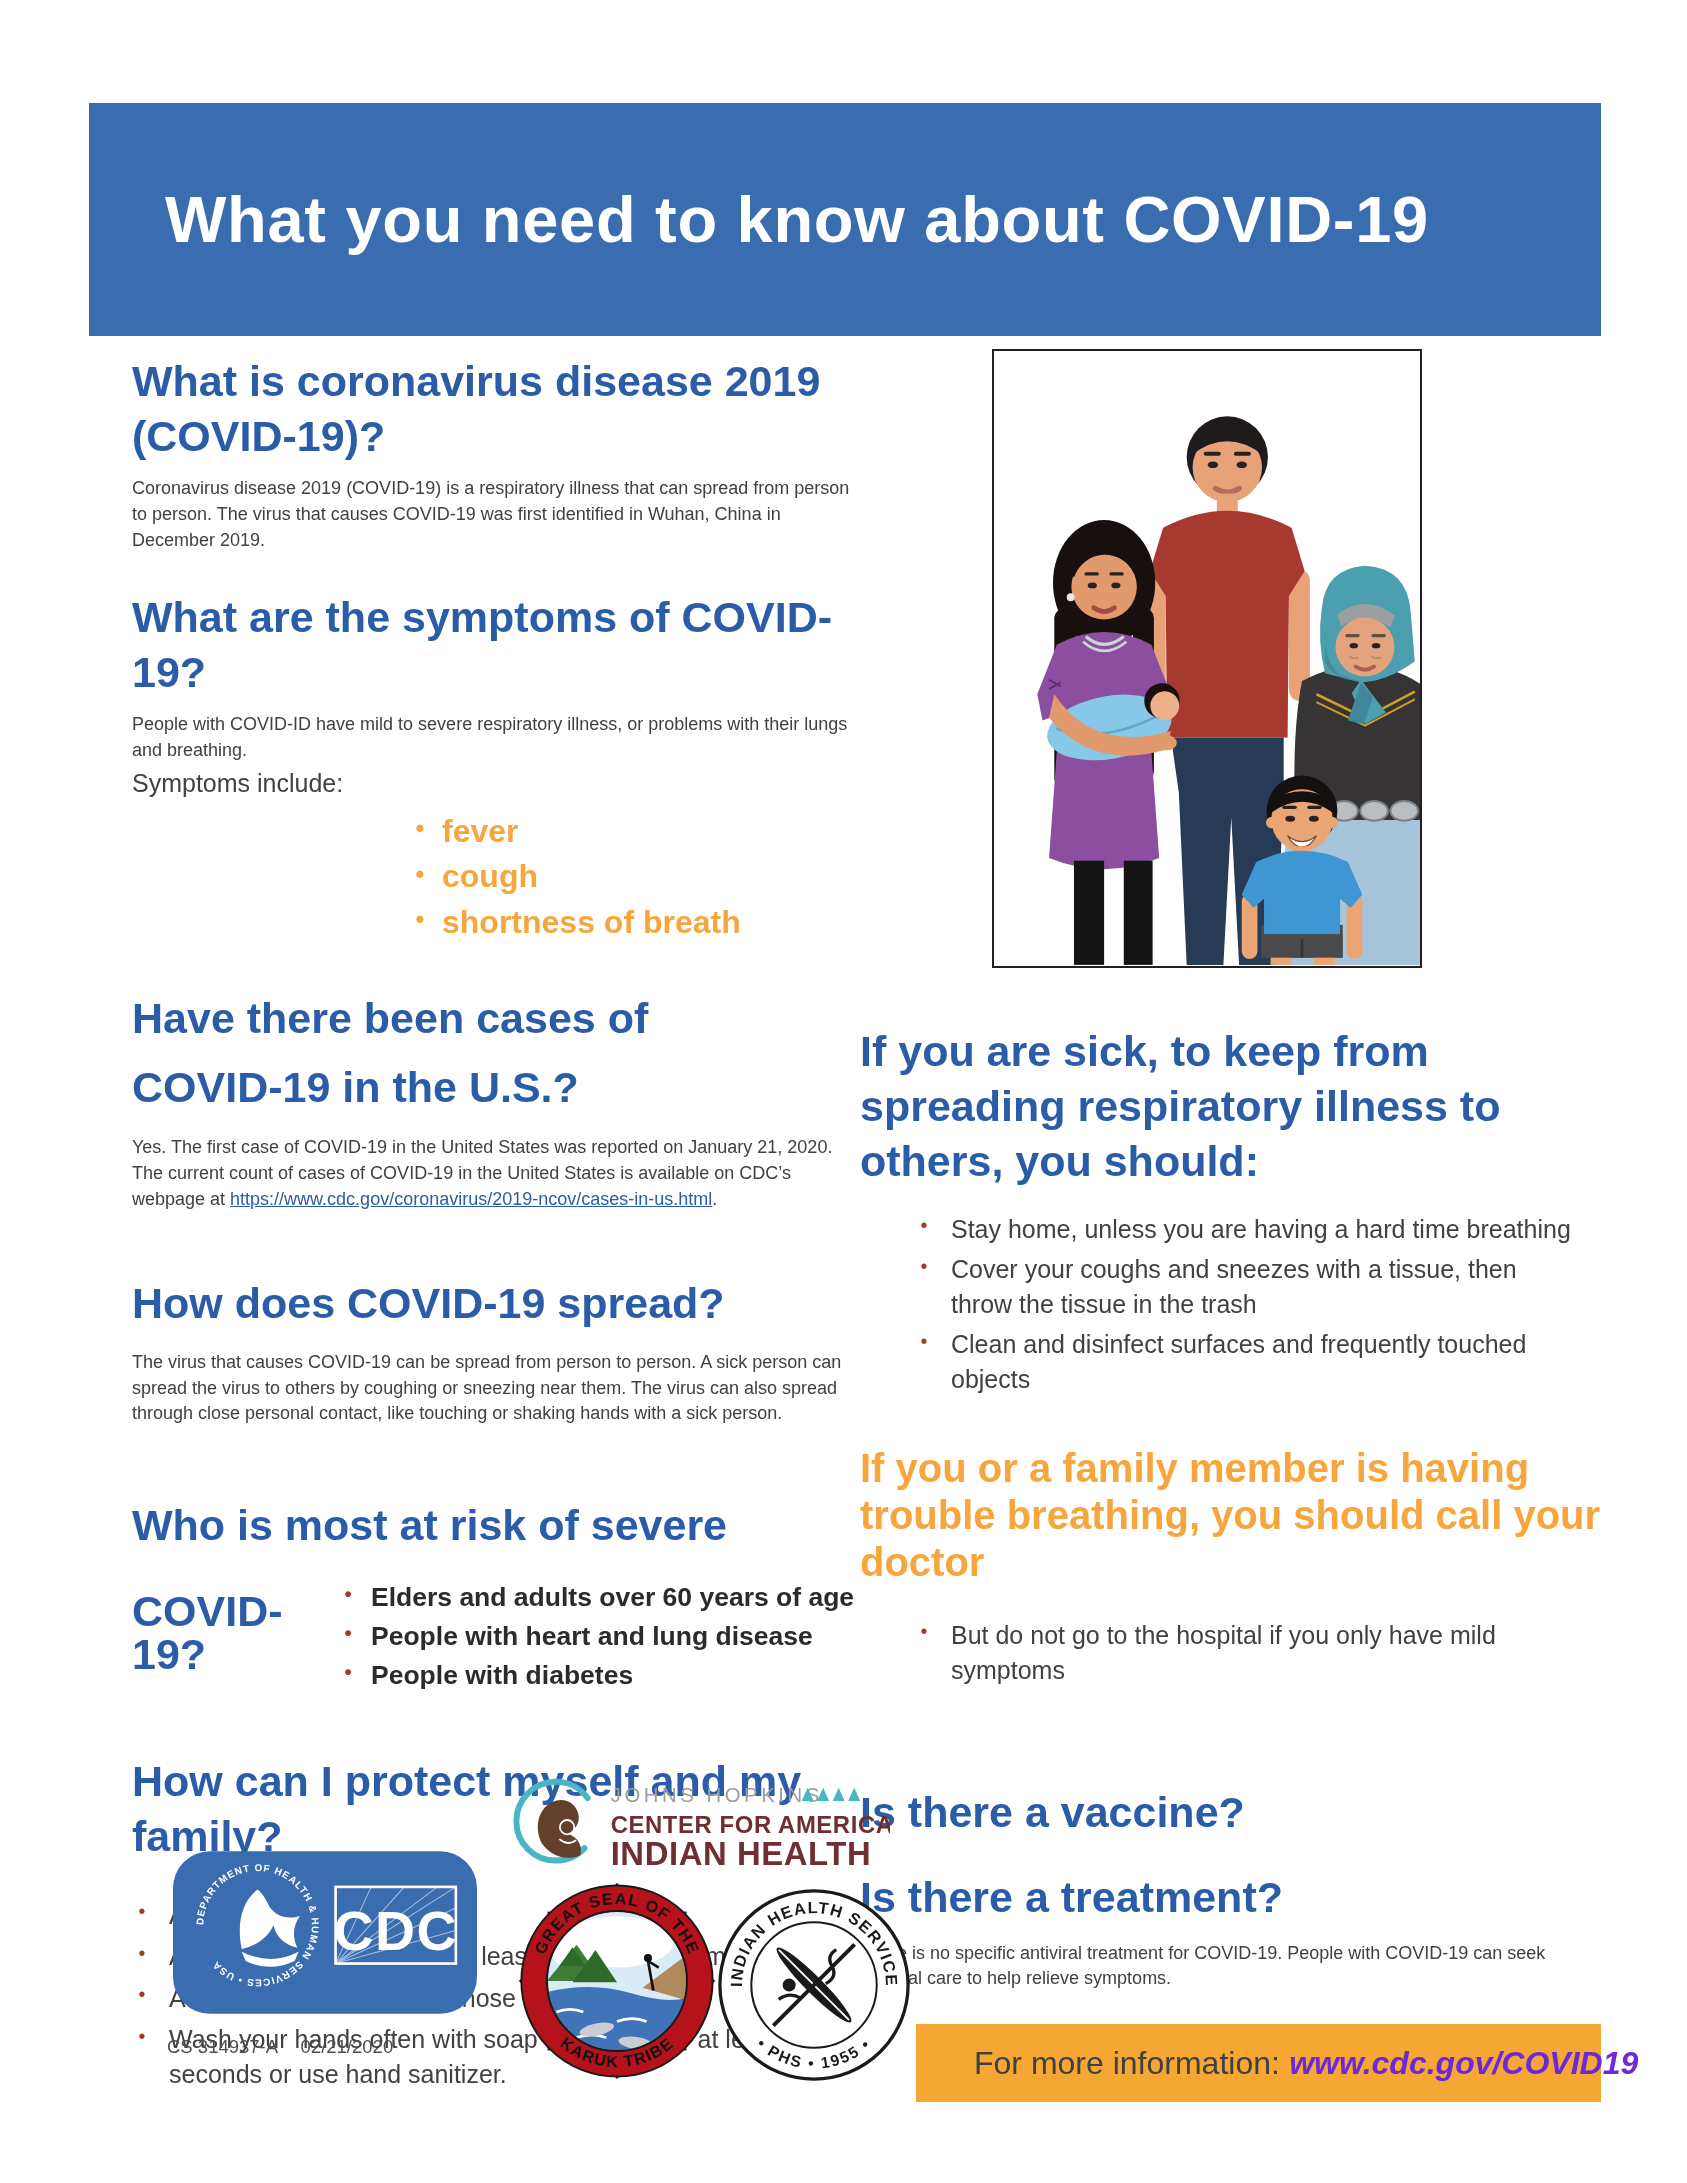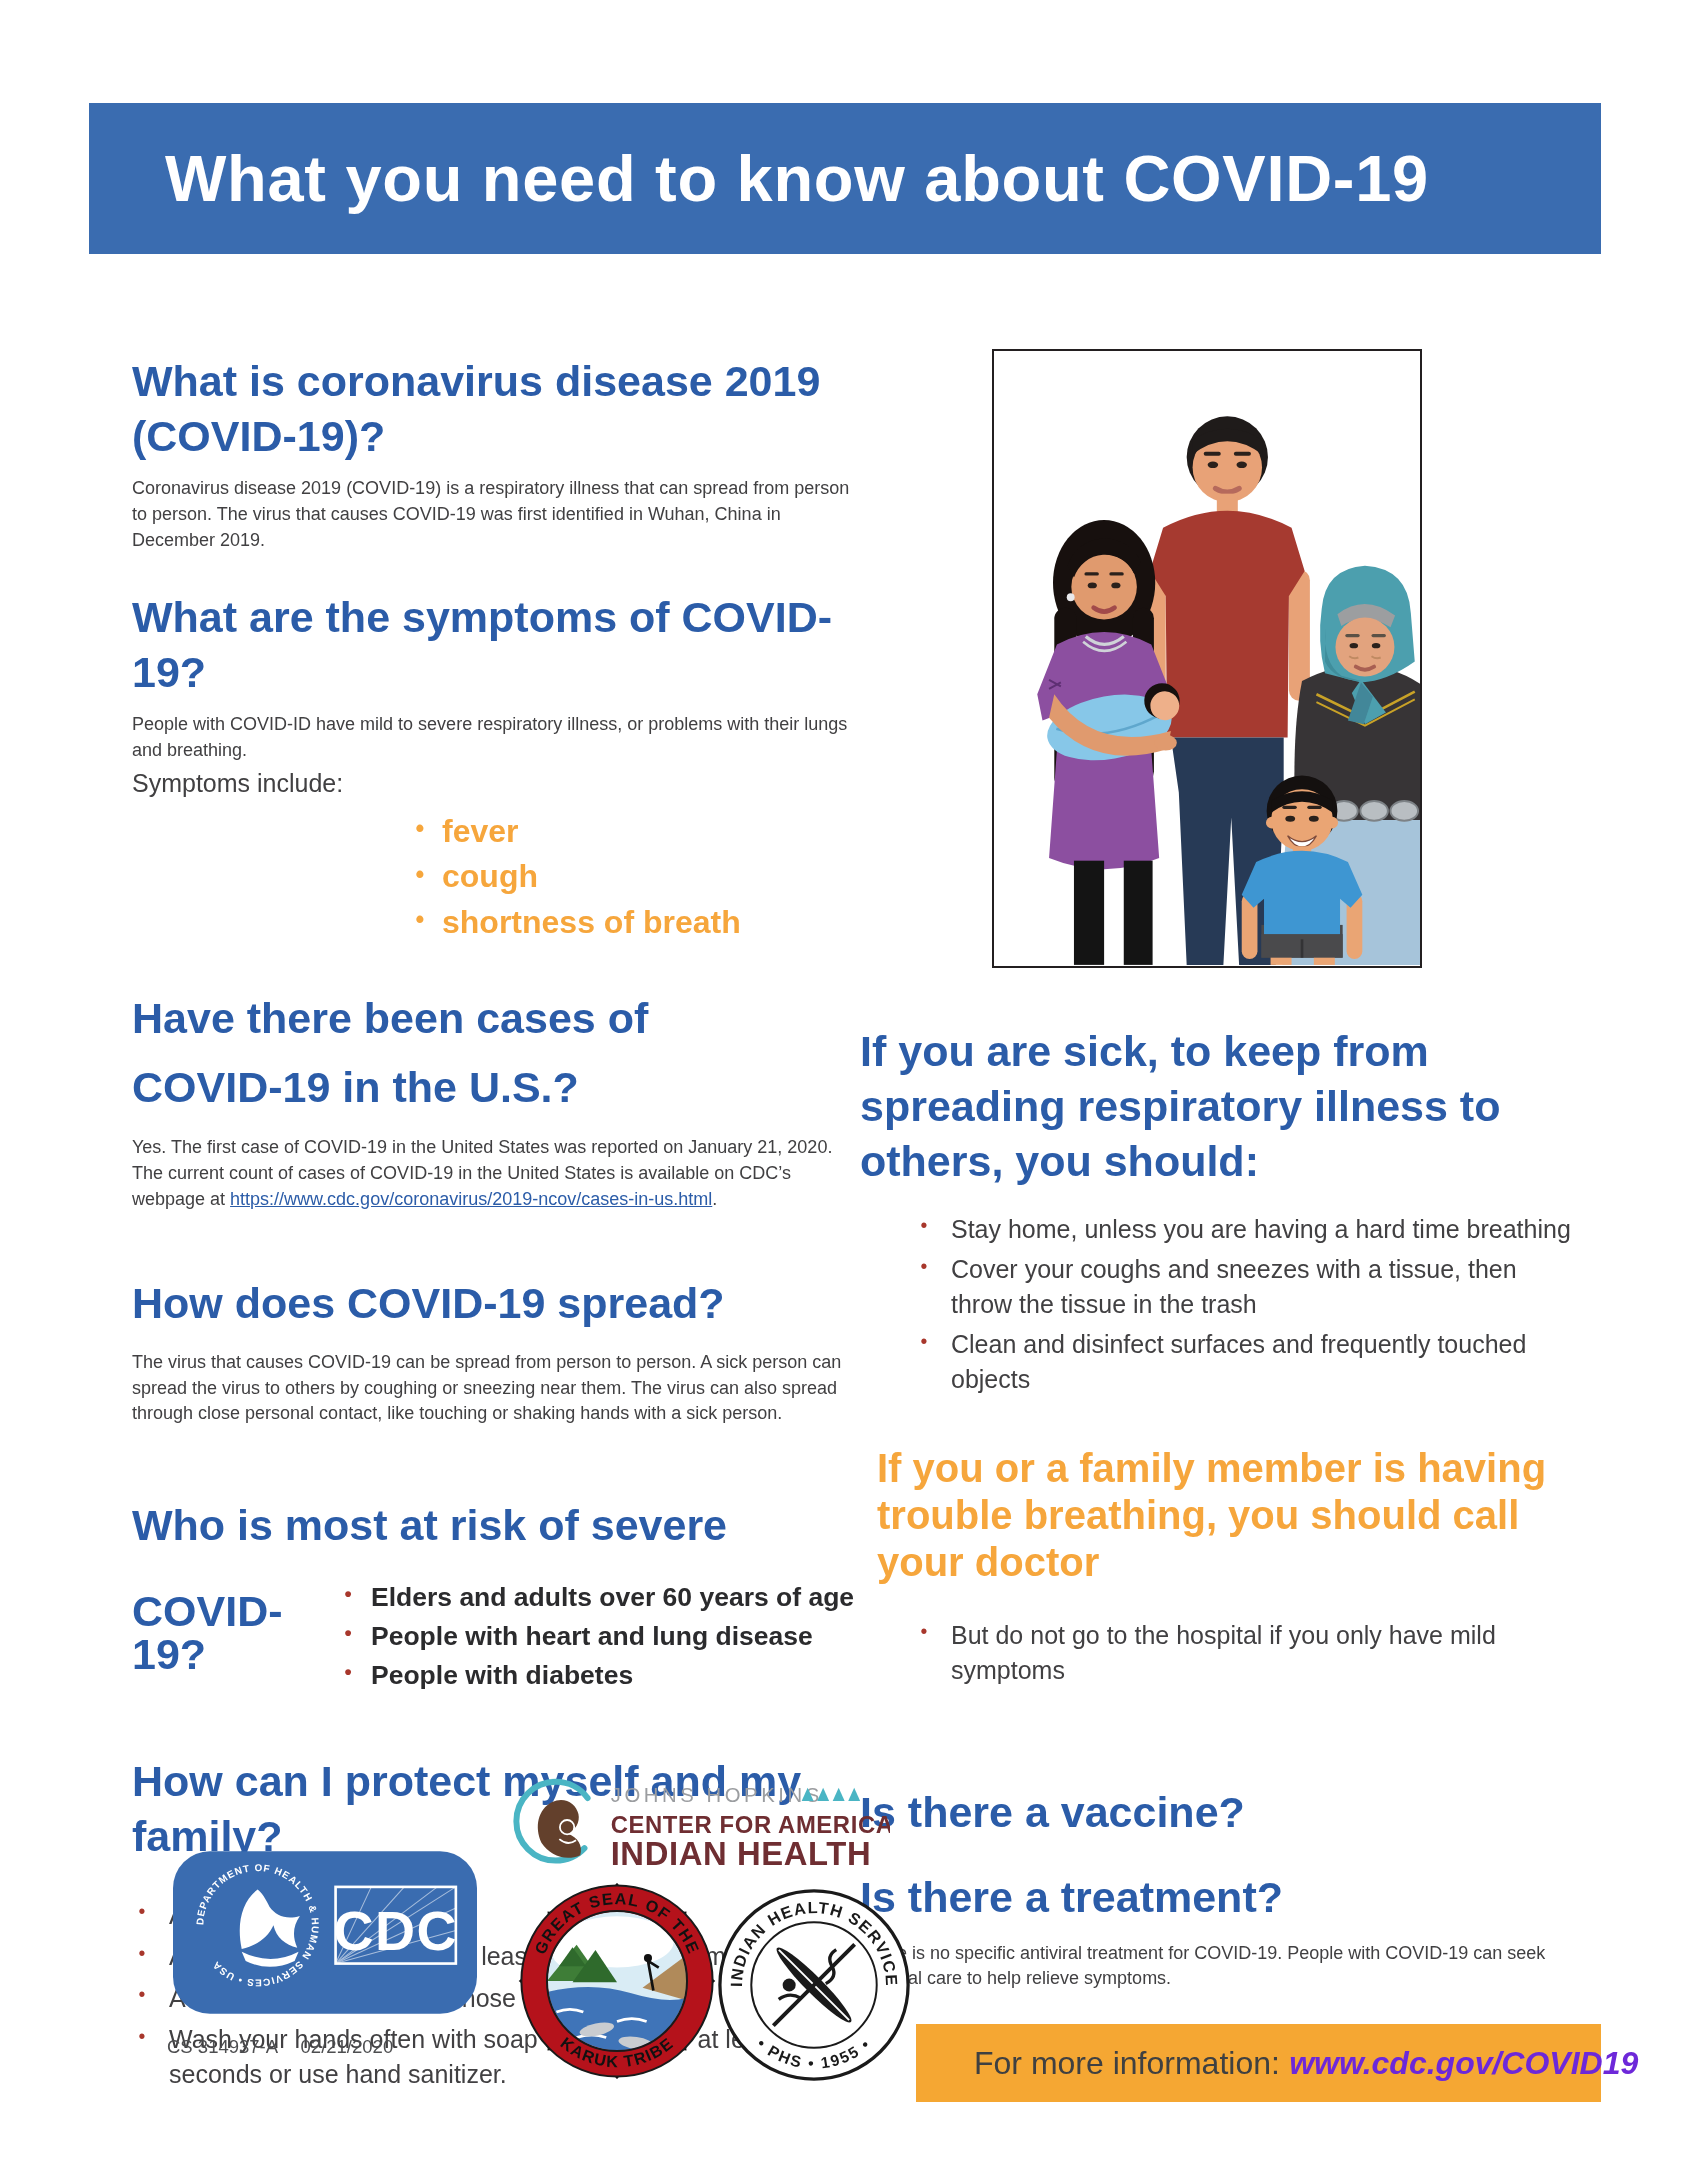--- a/index.html
+++ b/index.html
@@ -2,21 +2,21 @@
 <html style="font-size:10.6px"><head>
 <meta charset="utf-8">
 <style>
   html,body { margin:0; padding:0; background:#ffffff; }
   .page {
     position:relative; width:1687px; height:2183px; overflow:hidden;
     background:#ffffff; font-family:"Liberation Sans", sans-serif; color:#414042;
   }
   
   .banner {
-    position:absolute; left:89px; top:103px; width:1512px; height:151px;
+    position:absolute; left:89px; top:103px; width:1512px; height:233px;
     background:#3a6cb0; display:flex; align-items:center;
   }
   .banner h1 { margin:0 0 0 76px; font-size:65px; font-weight:700; color:#ffffff; letter-spacing:0.7px; }
 
   
   .col-left  { position:absolute; left:132px;  top:354px; width:724px; }
   .col-right { position:absolute; left:860px; top:349px; width:746px; }
 
   h2 { color:#2b5ca8; font-weight:700; font-size:43px; margin:0; line-height:1.28; }
   h2.loose { line-height:1.62; }
@@ -40,21 +40,21 @@
   ul.protect li { margin-top:6.6px; }
 
   
   figure.family-box {
     margin:0 0 0 132px; width:430px; height:619px; box-sizing:border-box;
     border:2px solid #231f20; background:#ffffff; overflow:hidden;
   }
   figure.family-box svg { display:block; width:100%; height:100%; }
 
   ul.sick { margin:22.5px 0 0 54px; width:662px; box-sizing:border-box; }
-  h2.orange { color:#f6a63c; font-size:40px; line-height:1.17; margin-top:48px;margin-left:17px; }
+  h2.orange { color:#f6a63c; font-size:40px; line-height:1.17; margin-top:48px; }
   ul.trouble { margin:32px 0 0 54px; width:635px; box-sizing:border-box; }
   p.justify { text-align:justify; width:721px; }
   .mt-sick { margin-top:56px; }
   .mt-vaccine { margin-top:97px; }
   .mt-treatment { margin-top:30px; }
   p.treat-body { width:701px; }
 
   .info-bar {
     margin:32px 0 0 56px; width:685px; height:78px; background:#f5a733;
     display:flex; align-items:center; padding-left:58px; box-sizing:border-box;

